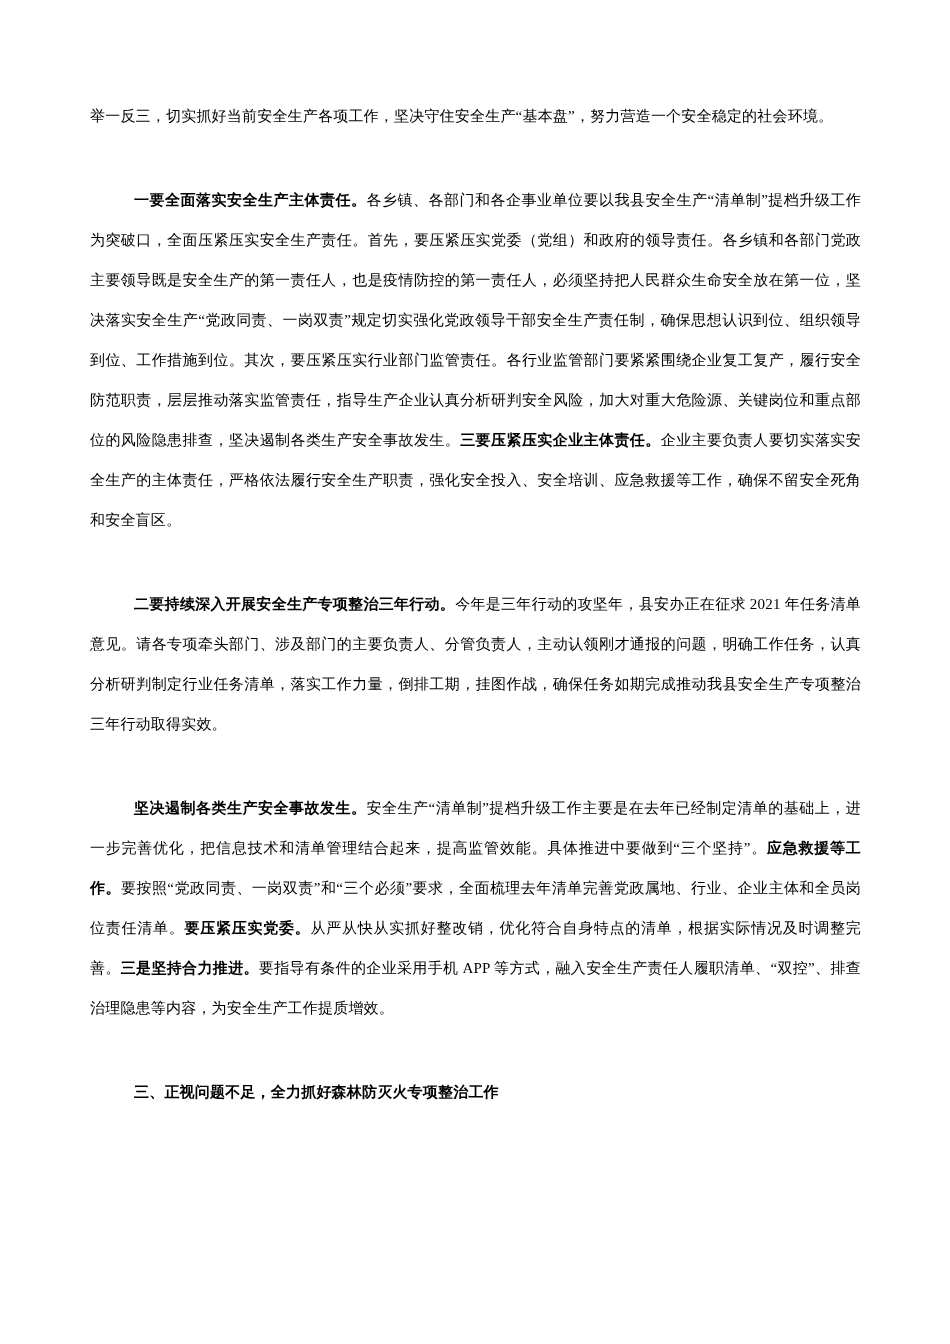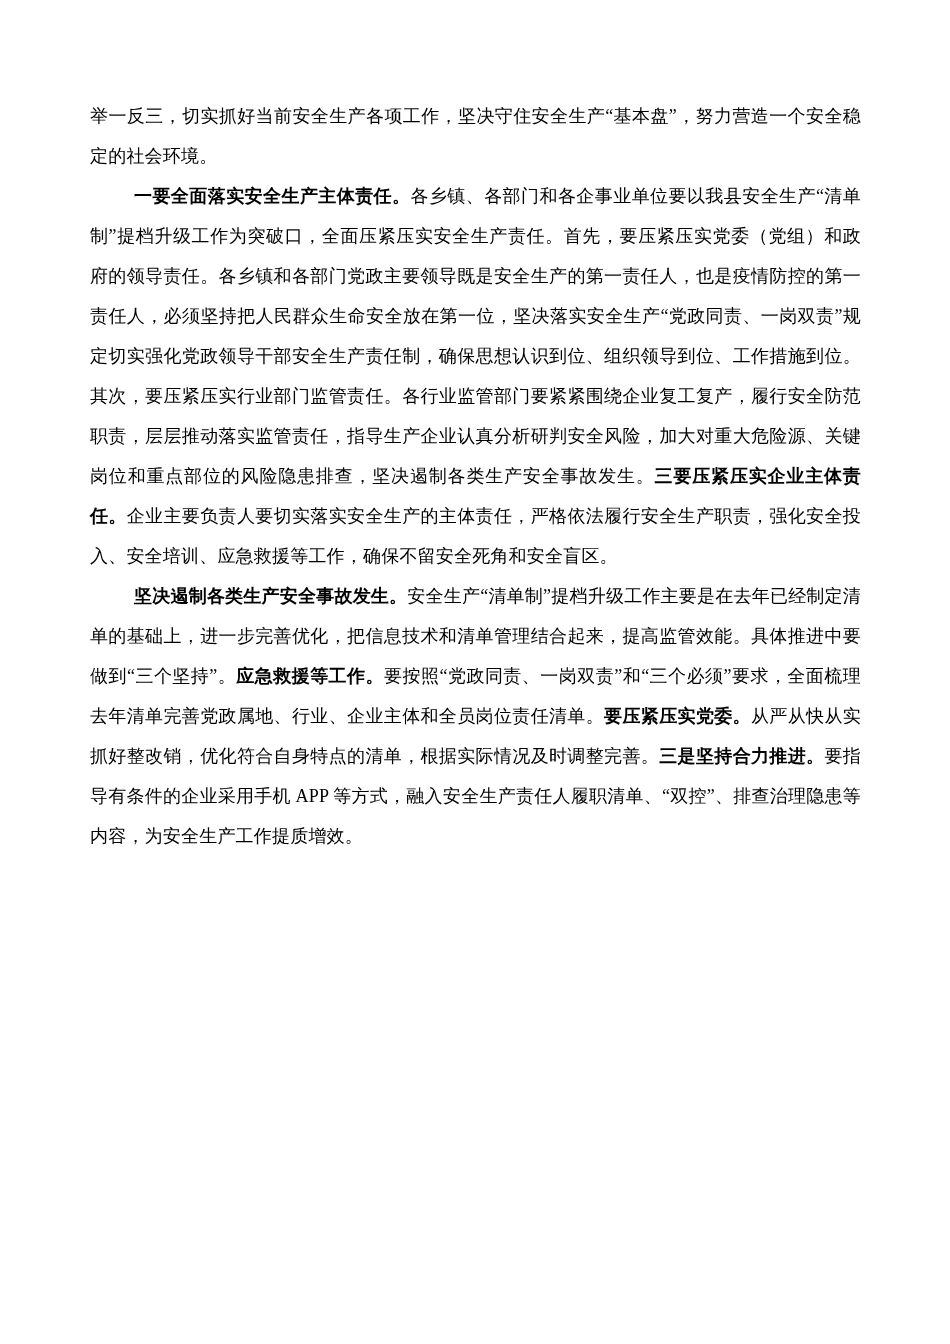--- a/index.html
+++ b/index.html
@@ -12,46 +12,49 @@
     width: 950px;
     height: 1344px;
     margin: 0 auto;
     background: #ffffff;
     box-sizing: border-box;
     padding: 96px 89px 0 90px;
     overflow: hidden;
   }
   .doc {
     font-family: "Liberation Serif", "DejaVu Serif", serif;
-    font-size: 18px;
+    font-size: 15px;
     line-height: 40px;
     color: #000000;
     text-align: justify;
     letter-spacing: 0.2px;
   }
   .doc p {
     margin: 0;
     padding: 0;
   }
   .doc p.indent {
     text-indent: 44px;
+    margin-top: 44px;
   }
   .doc b {
     font-weight: 700;
   }
 </style>
 </head>
 <body>
 
 <div class="page">
   <div class="doc">
 
     <p><span>举一反三，切实抓好当前安全生产各项工作，坚决守住安全生产“基本盘”，努力营造一个安全稳定的社会环境。</span></p>
 
     <p class="indent"><b>一要全面落实安全生产主体责任。</b><span>各乡镇、各部门和各企事业单位要以我县安全生产“清单制”提档升级工作为突破口，全面压紧压实安全生产责任。首先，要压紧压实党委（党组）和政府的领导责任。各乡镇和各部门党政主要领导既是安全生产的第一责任人，也是疫情防控的第一责任人，必须坚持把人民群众生命安全放在第一位，坚决落实安全生产“党政同责、一岗双责”规定切实强化党政领导干部安全生产责任制，确保思想认识到位、组织领导到位、工作措施到位。其次，要压紧压实行业部门监管责任。各行业监管部门要紧紧围绕企业复工复产，履行安全防范职责，层层推动落实监管责任，指导生产企业认真分析研判安全风险，加大对重大危险源、关键岗位和重点部位的风险隐患排查，坚决遏制各类生产安全事故发生。</span><b>三要压紧压实企业主体责任。</b><span>企业主要负责人要切实落实安全生产的主体责任，严格依法履行安全生产职责，强化安全投入、安全培训、应急救援等工作，确保不留安全死角和安全盲区。</span></p>
 
+    <p class="indent"><b>二要持续深入开展安全生产专项整治三年行动。</b><span>今年是三年行动的攻坚年，县安办正在征求 2021 年任务清单意见。请各专项牵头部门、涉及部门的主要负责人、分管负责人，主动认领刚才通报的问题，明确工作任务，认真分析研判制定行业任务清单，落实工作力量，倒排工期，挂图作战，确保任务如期完成推动我县安全生产专项整治三年行动取得实效。</span></p>
 
     <p class="indent"><b>坚决遏制各类生产安全事故发生。</b><span>安全生产“清单制”提档升级工作主要是在去年已经制定清单的基础上，进一步完善优化，把信息技术和清单管理结合起来，提高监管效能。具体推进中要做到“三个坚持”。</span><b>应急救援等工作。</b><span>要按照“党政同责、一岗双责”和“三个必须”要求，全面梳理去年清单完善党政属地、行业、企业主体和全员岗位责任清单。</span><b>要压紧压实党委。</b><span>从严从快从实抓好整改销，优化符合自身特点的清单，根据实际情况及时调整完善。</span><b>三是坚持合力推进。</b><span>要指导有条件的企业采用手机 APP 等方式，融入安全生产责任人履职清单、“双控”、排查治理隐患等内容，为安全生产工作提质增效。</span></p>
 
+    <p class="indent"><b>三、正视问题不足，全力抓好森林防灭火专项整治工作</b></p>
 
 
   </div>
 </div>
 
 </body></html>

